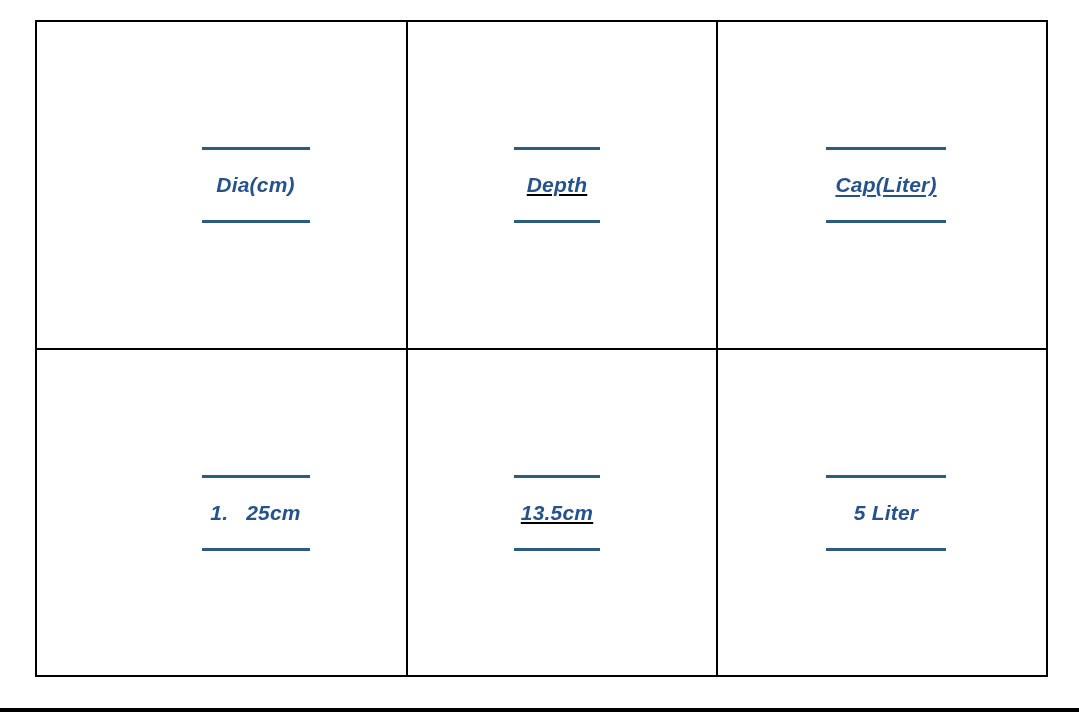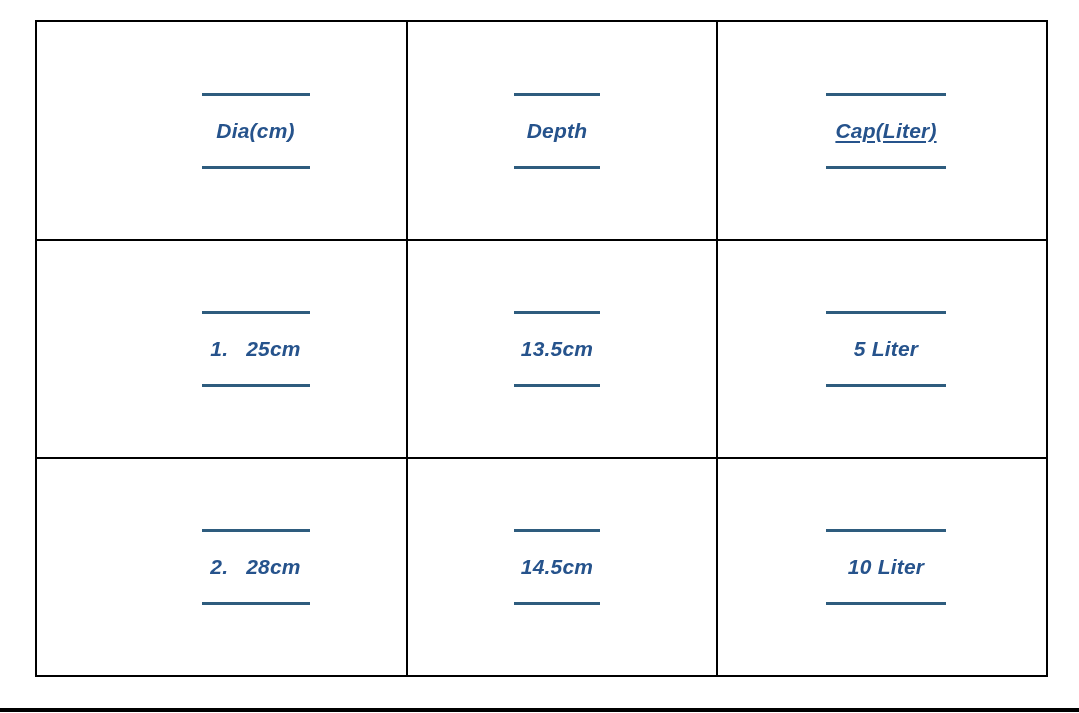--- a/index.html
+++ b/index.html
@@ -83,21 +83,21 @@
     text-decoration: underline;
     text-decoration-color: #26538C;
     text-decoration-thickness: 2px;
     text-underline-offset: 3px;
   }
 
   
   .col-dia   .cell-stack { transform: translateX(34px); }
   .col-dia   .rule { width: 108px; }
 
-  .col-depth .cell-stack { transform: translateX(-5px); }
+  .col-depth .cell-stack { transform: translateX(-5px); text-decoration: underline; }
   .col-depth .rule { width: 86px; }
 
   .col-cap   .cell-stack { transform: translateX(4px); }
   .col-cap   .rule { width: 120px; }
 
   
   .numbered {
     display: inline-block;
   }
   .num-idx { margin-right: 18px; }
@@ -165,42 +165,19 @@
         </td>
         <td class="col-cap">
           <div class="cell-stack">
             <div class="rule rule-top"></div>
             <div class="cell-text">5 Liter</div>
             <div class="rule rule-bottom"></div>
           </div>
         </td>
       </tr>
 
-      <tr class="row-body">
-        <td class="col-dia">
-          <div class="cell-stack">
-            <div class="rule rule-top"></div>
-            <div class="cell-text numbered"><span class="num-idx">2.</span><span>28cm</span></div>
-            <div class="rule rule-bottom"></div>
-          </div>
-        </td>
-        <td class="col-depth">
-          <div class="cell-stack">
-            <div class="rule rule-top"></div>
-            <div class="cell-text">14.5cm</div>
-            <div class="rule rule-bottom"></div>
-          </div>
-        </td>
-        <td class="col-cap">
-          <div class="cell-stack">
-            <div class="rule rule-top"></div>
-            <div class="cell-text">10 Liter</div>
-            <div class="rule rule-bottom"></div>
-          </div>
-        </td>
-      </tr>
 
 
     </tbody>
   </table>
 </div>
 
 <div id="page-bottom-rule"></div>
 
 </body></html>

